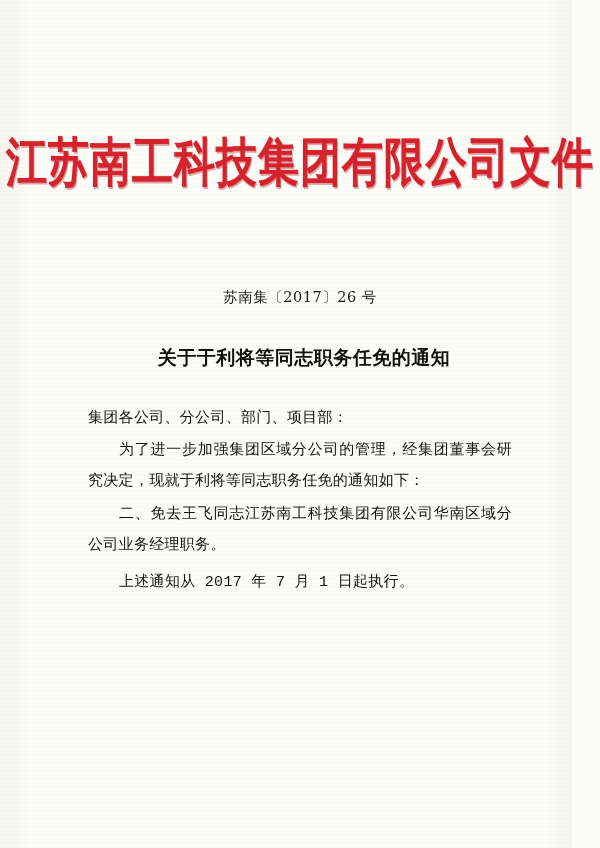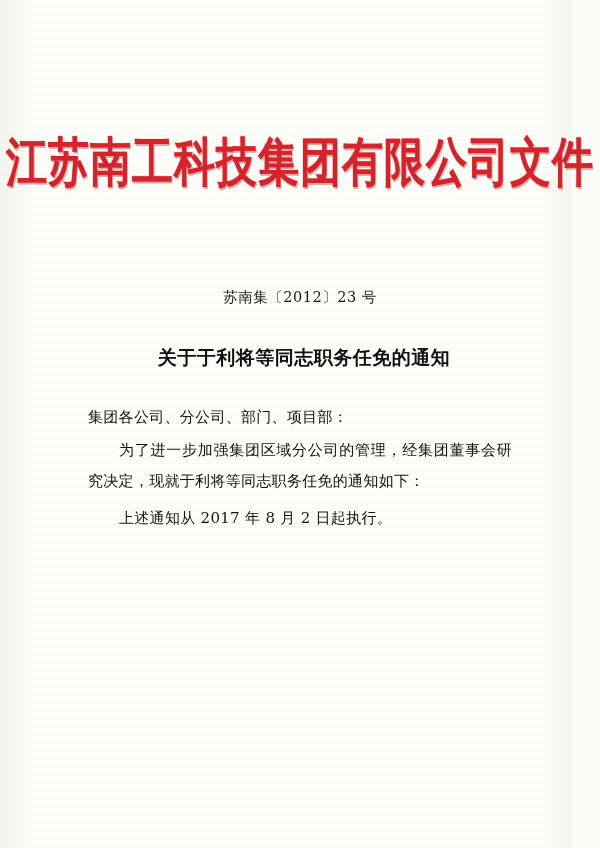--- a/index.html
+++ b/index.html
@@ -80,36 +80,38 @@
   .para {
     font-size: 15px;
     line-height: 31px;
     color: #131313;
     margin: 0 0 2px 0;
     text-align: justify;
     letter-spacing: 0.3px;
   }
   .para.indent {
     text-indent: 31px;
+    font-family: Liberation Mono, monospace;
   }
   .spacer-sm { height: 4px; }
 </style>
 </head>
 <body>
 
 <div class="page">
   <div class="paper-noise"></div>
 
   <div class="letterhead">
     <div class="letterhead-title">江苏南工科技集团有限公司文件</div>
   </div>
 
-  <div class="doc-number">苏南集〔2012〕23 号</div>
+  <div class="doc-number">苏南集〔2017〕26 号</div>
 
   <div class="doc-title">关于于利将等同志职务任免的通知</div>
 
   <div class="body-block">
     <p class="para">集团各公司、分公司、部门、项目部：</p>
     <p class="para indent">为了进一步加强集团区域分公司的管理，经集团董事会研究决定，现就于利将等同志职务任免的通知如下：</p>
+    <p class="para indent">二、免去王飞同志江苏南工科技集团有限公司华南区域分公司业务经理职务。</p>
     <div class="spacer-sm"></div>
-    <p class="para indent">上述通知从 2017 年 8 月 2 日起执行。</p>
+    <p class="para indent">上述通知从 2017 年 7 月 1 日起执行。</p>
   </div>
 </div>
 
 </body></html>

